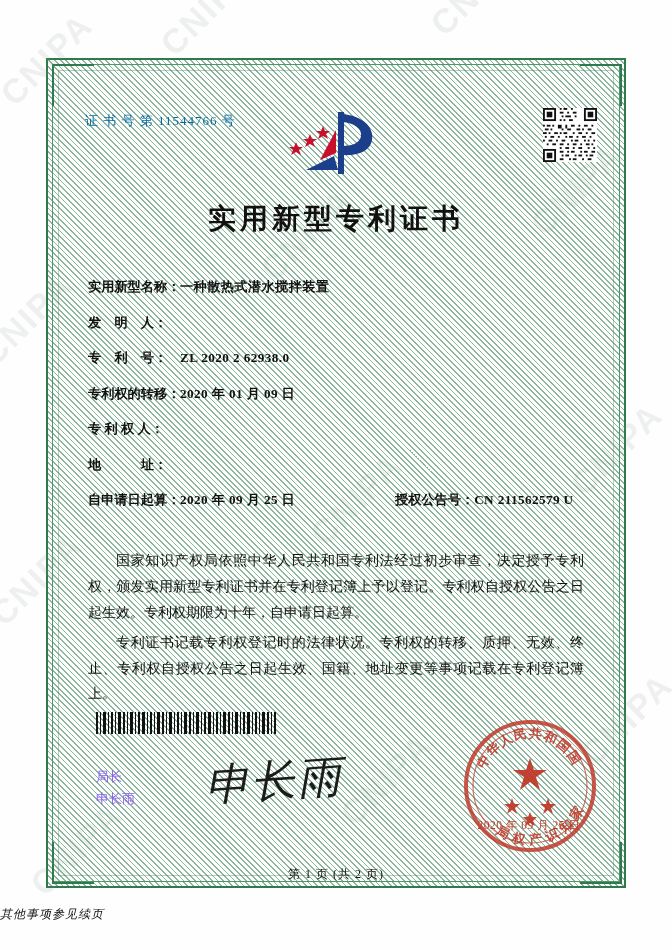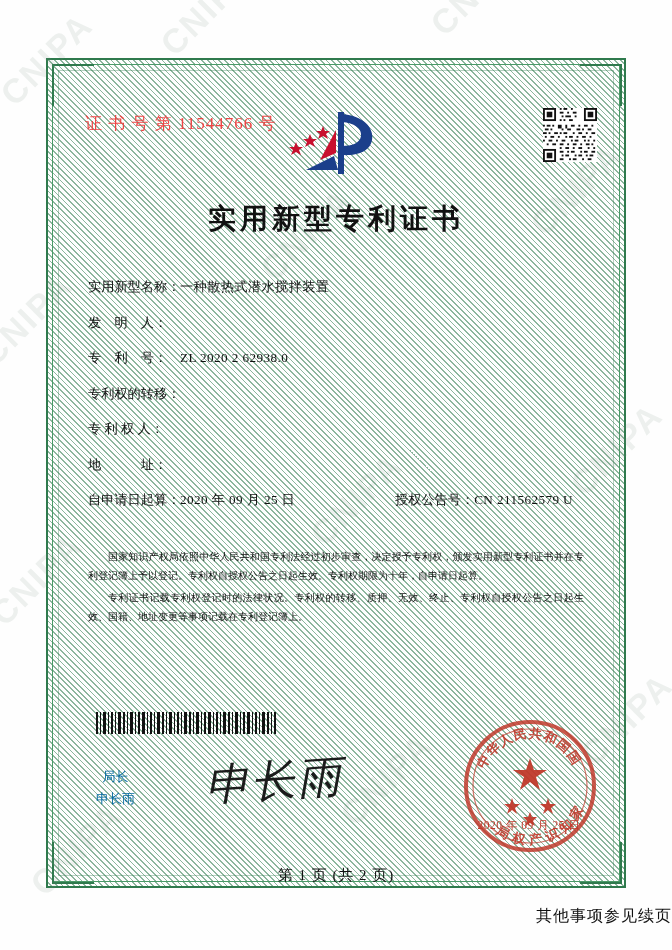--- a/index.html
+++ b/index.html
@@ -104,22 +104,22 @@
     left: 0; top: 0;
     width: 672px;
     height: 950px;
     z-index: 10;
   }
 
   .cert-no {
     position: absolute;
     left: 85px;
     top: 112px;
-    font-size: 17px;
-    color: #ef4444;
+    font-size: 13px;
+    color: #0369a1;
     letter-spacing: 1px;
   }
 
   .qr {
     position: absolute;
     right: 75px;
     top: 108px;
     width: 54px;
     height: 54px;
     background-color: #fff;
@@ -146,20 +146,21 @@
     font-family: "Liberation Serif", "DejaVu Serif", serif;
   }
 
   .fields {
     position: absolute;
     left: 88px;
     top: 280px;
     width: 500px;
     font-size: 13.2px;
     color: #111;
+    font-weight: bold;
   }
   .field-row {
     display: flex;
     align-items: baseline;
     margin-bottom: 21px;
     line-height: 1.1;
   }
   .field-label {
     width: 92px;
     flex: 0 0 92px;
@@ -177,21 +178,21 @@
   .sub-label {
     flex: 0 0 auto;
     white-space: nowrap;
   }
 
   .paragraphs {
     position: absolute;
     left: 88px;
     top: 548px;
     width: 496px;
-    font-size: 10px;
+    font-size: 14px;
     line-height: 1.85;
     color: #111;
     text-align: justify;
   }
   .paragraphs p {
     margin: 0 0 4px 0;
     text-indent: 2em;
   }
 
   .barcode {
@@ -201,22 +202,21 @@
     height: 22px;
     width: 180px;
   }
 
   .sig-block {
     position: absolute;
     left: 96px;
     top: 766px;
     font-size: 13px;
     line-height: 1.7;
-    color: #0369a1;
-    text-align: center;
+    color: #8b5cf6;
   }
 
   .signature {
     position: absolute;
     left: 205px;
     top: 752px;
     font-size: 44px;
     font-family: "Liberation Serif", serif;
     font-style: italic;
     color: #1b1b1b;
@@ -242,33 +242,34 @@
     color: #c0392b;
     letter-spacing: 0.5px;
     font-family: "Liberation Serif", serif;
   }
 
   .page-no {
     position: absolute;
     width: 100%;
     top: 866px;
     text-align: center;
-    font-size: 15px;
+    font-size: 12px;
     color: #111;
     letter-spacing: 1px;
   }
 
   .footer-note {
     position: absolute;
     width: 100%;
     top: 906px;
-    text-align: right;
-    font-size: 16px;
+    text-align: left;
+    font-size: 12px;
     color: #111;
     letter-spacing: 1px;
+    font-style: italic;
   }
 </style>
 </head>
 <body>
 
 <div class="page">
 
   <div class="watermarks">
     <div class="wm" style="left:-10px; top:40px;">CNIPA</div>
     <div class="wm" style="left:150px; top:-10px;">CNIPA</div>
@@ -418,20 +419,21 @@
       </div>
       <div class="field-row">
         <span class="field-label">发　明　人：</span>
       </div>
       <div class="field-row">
         <span class="field-label">专　利　号：</span>
         <span class="field-value">ZL 2020 2 62938.0</span>
       </div>
       <div class="field-row">
         <span class="field-label">专利权的转移：</span>
+        <span class="field-value">2020 年 01 月 09 日</span>
       </div>
       <div class="field-row">
         <span class="field-label">专 利 权 人：</span>
       </div>
       <div class="field-row">
         <span class="field-label">地　　　址：</span>
       </div>
       <div class="field-row double">
         <span class="field-label">自申请日起算：</span>
         <span class="field-value">2020 年 09 月 25 日</span>

